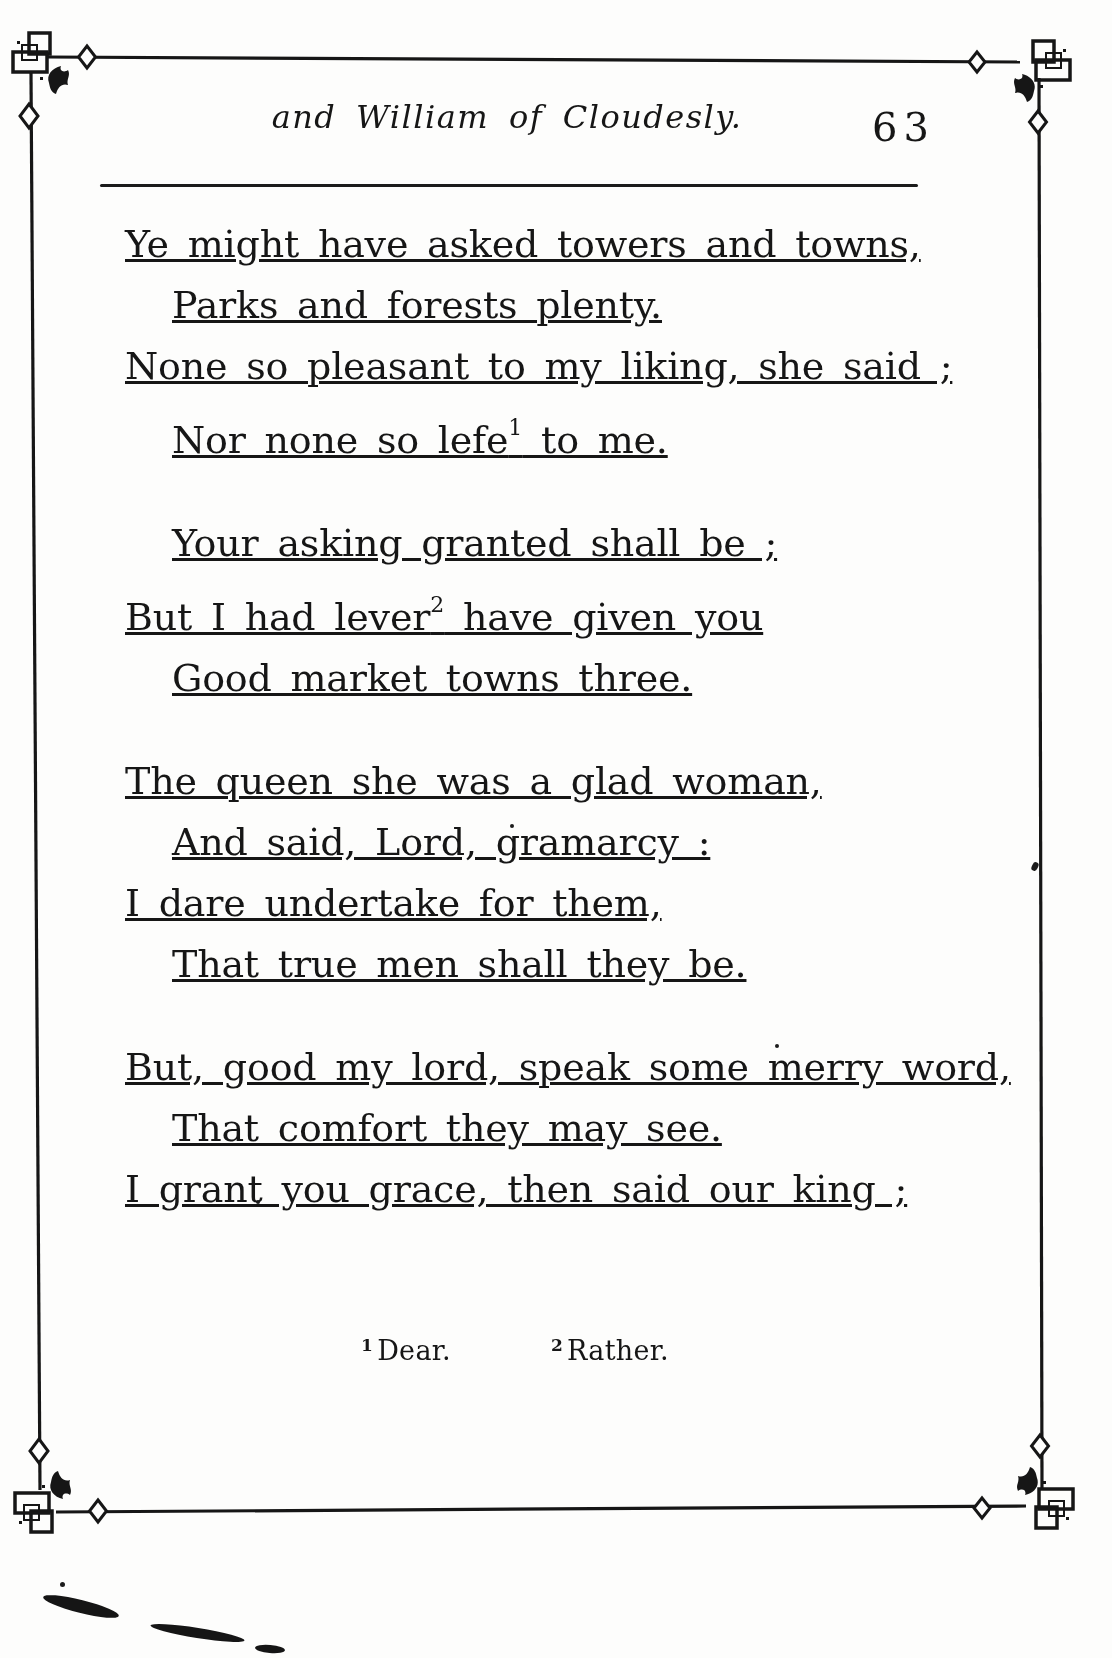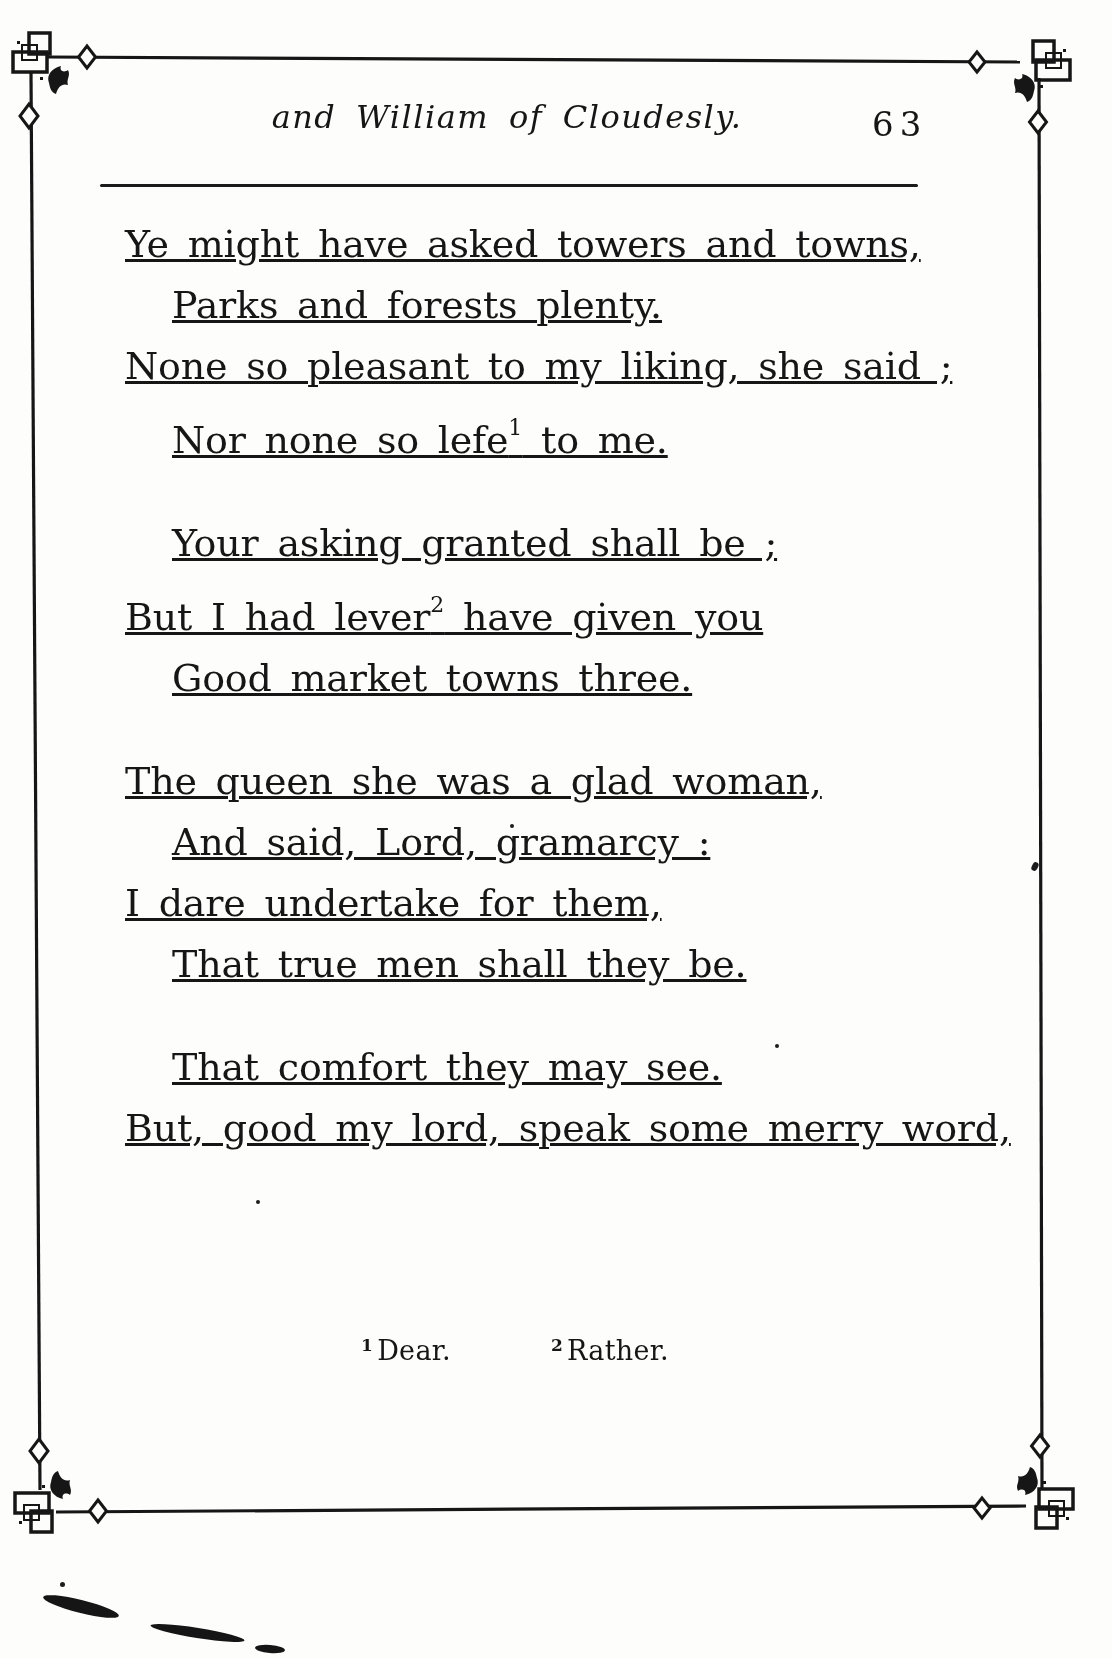--- a/index.html
+++ b/index.html
@@ -10,21 +10,21 @@
     color:#161616;
   }
   .frame-svg{position:absolute;left:0;top:0;width:1112px;height:1658px;}
   .running-title{
     position:absolute;left:507px;top:98px;transform:translateX(-50%);
     font-style:italic;font-size:32px;letter-spacing:1.5px;word-spacing:8px;
     white-space:nowrap;
   }
   .page-number{
     position:absolute;left:872px;top:104px;
-    font-size:34px;letter-spacing:6px;
+    font-size:40px;letter-spacing:6px;
   }
   .header-rule{
     position:absolute;left:100px;top:184px;width:818px;height:3px;
     background:#1b1b1b;border-radius:2px;
   }
   .poem{position:absolute;left:125px;top:214px;width:860px;text-decoration:underline;}
   .stanza{margin-bottom:42px;}
   .line{
     font-size:38px;line-height:61px;white-space:nowrap;
     word-spacing:7px;letter-spacing:-0.2px;
@@ -102,22 +102,23 @@
       <div class="line">But I had lever<sup>2</sup> have given you</div>
       <div class="line indent">Good market towns three.</div>
     </div>
     <div class="stanza">
       <div class="line">The queen she was a glad woman,</div>
       <div class="line indent">And said, Lord, gramarcy :</div>
       <div class="line">I dare undertake for them,</div>
       <div class="line indent">That true men shall they be.</div>
     </div>
     <div class="stanza">
+      <div class="line">But, good my lord, speak some merry word,</div>
       <div class="line indent">That comfort they may see.</div>
-      <div class="line">But, good my lord, speak some merry word,</div>
+      <div class="line">I grant you grace, then said our king ;</div>
     </div>
   </div>
 
 <div class="footnotes">
     <div class="footnote"><sup class="fn-marker">1</sup><span>Dear.</span></div>
     <div class="footnote"><sup class="fn-marker">2</sup><span>Rather.</span></div>
   </div>
 
 <div class="speck" style="left:510px;top:824px;width:4px;height:4px;"></div>
 <div class="speck" style="left:1032px;top:862px;width:6px;height:9px;transform:rotate(25deg);border-radius:40%;"></div>

